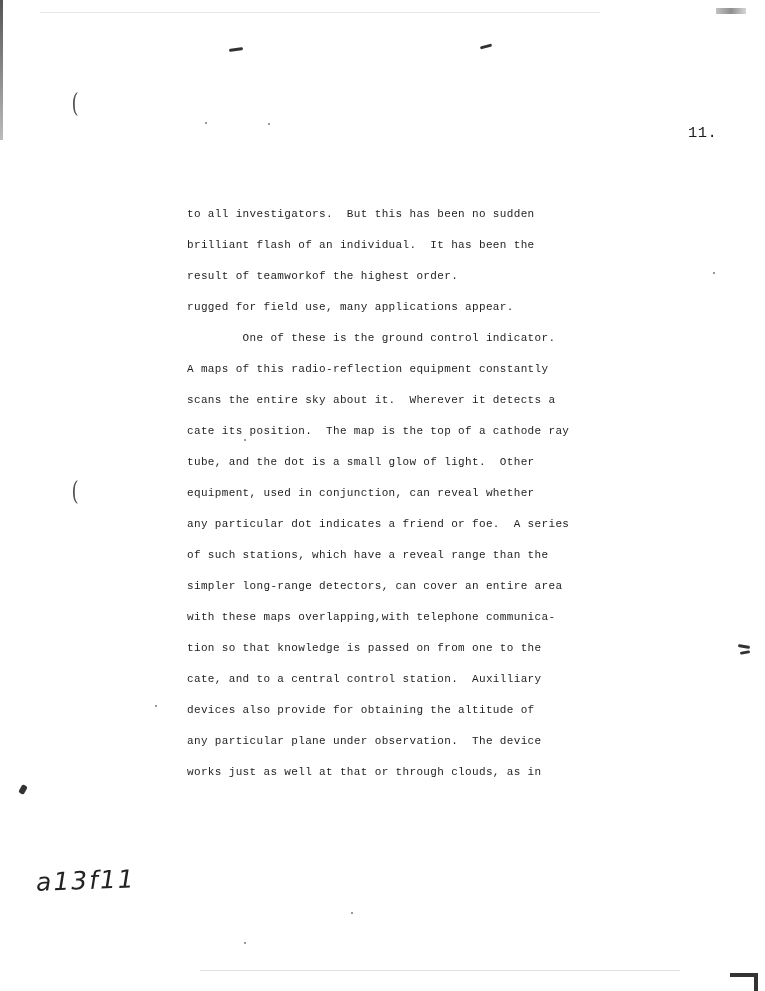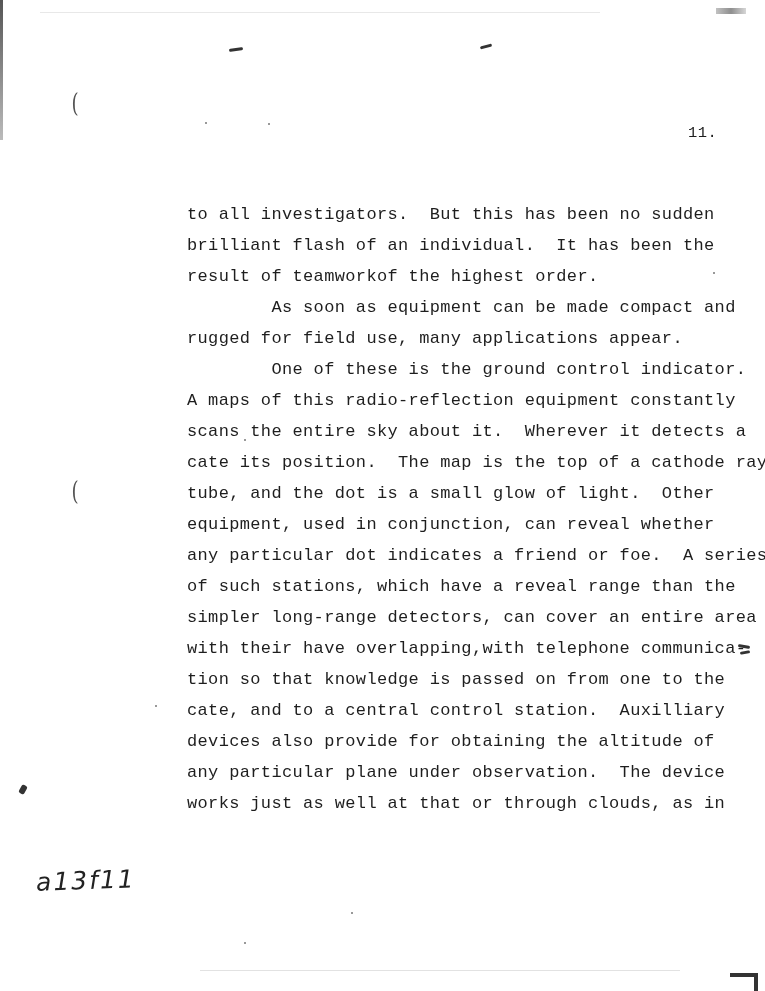--- a/index.html
+++ b/index.html
@@ -25,21 +25,21 @@
     }
     .page-number {
       position: absolute; left: 688px; top: 124px;
       font-size: 15.5px; letter-spacing: 0.5px; text-align: center;
     }
     .body-text {
       position: absolute; left: 187px; top: 199px; width: 540px;
     }
     .line {
       height: 31px; line-height: 31px;
-      font-size: 17px;
+      font-size: 11px;
       white-space: pre;
       letter-spacing: 0.35px;
     }
     .paren {
       position: absolute; font-family: "DejaVu Serif", serif;
       font-size: 26px; color: #555; transform: scaleX(0.7);
     }
     .mark {
       position: absolute; background: #333; border-radius: 2px;
     }
@@ -73,32 +73,31 @@
 
 <span class="paren" style="left:70px;top:88px;">(</span>
 <span class="paren" style="left:70px;top:476px;">(</span>
 
 <div class="page-number">11.</div>
 
 <div class="body-text">
   <div class="line">to all investigators.  But this has been no sudden</div>
   <div class="line">brilliant flash of an individual.  It has been the</div>
   <div class="line">result of teamworkof the highest order.</div>
-  <div class="line">        As soon as equipment can be made compact and</div>
   <div class="line">rugged for field use, many applications appear.</div>
   <div class="line">        One of these is the ground control indicator.</div>
   <div class="line">A maps of this radio-reflection equipment constantly</div>
   <div class="line">scans the entire sky about it.  Wherever it detects a</div>
   <div class="line">cate its position.  The map is the top of a cathode ray</div>
   <div class="line">tube, and the dot is a small glow of light.  Other</div>
   <div class="line">equipment, used in conjunction, can reveal whether</div>
   <div class="line">any particular dot indicates a friend or foe.  A series</div>
   <div class="line">of such stations, which have a reveal range than the</div>
   <div class="line">simpler long-range detectors, can cover an entire area</div>
-  <div class="line">with their have overlapping,with telephone communica-</div>
+  <div class="line">with these maps overlapping,with telephone communica-</div>
   <div class="line">tion so that knowledge is passed on from one to the</div>
   <div class="line">cate, and to a central control station.  Auxilliary</div>
   <div class="line">devices also provide for obtaining the altitude of</div>
   <div class="line">any particular plane under observation.  The device</div>
   <div class="line">works just as well at that or through clouds, as in</div>
 </div>
 
 <div class="mark" style="left:738px;top:645px;width:12px;height:3px;transform:rotate(10deg);"></div>
 <div class="mark" style="left:740px;top:651px;width:10px;height:3px;transform:rotate(-10deg);"></div>
 <div class="mark" style="left:20px;top:785px;width:6px;height:9px;transform:rotate(30deg);"></div>

